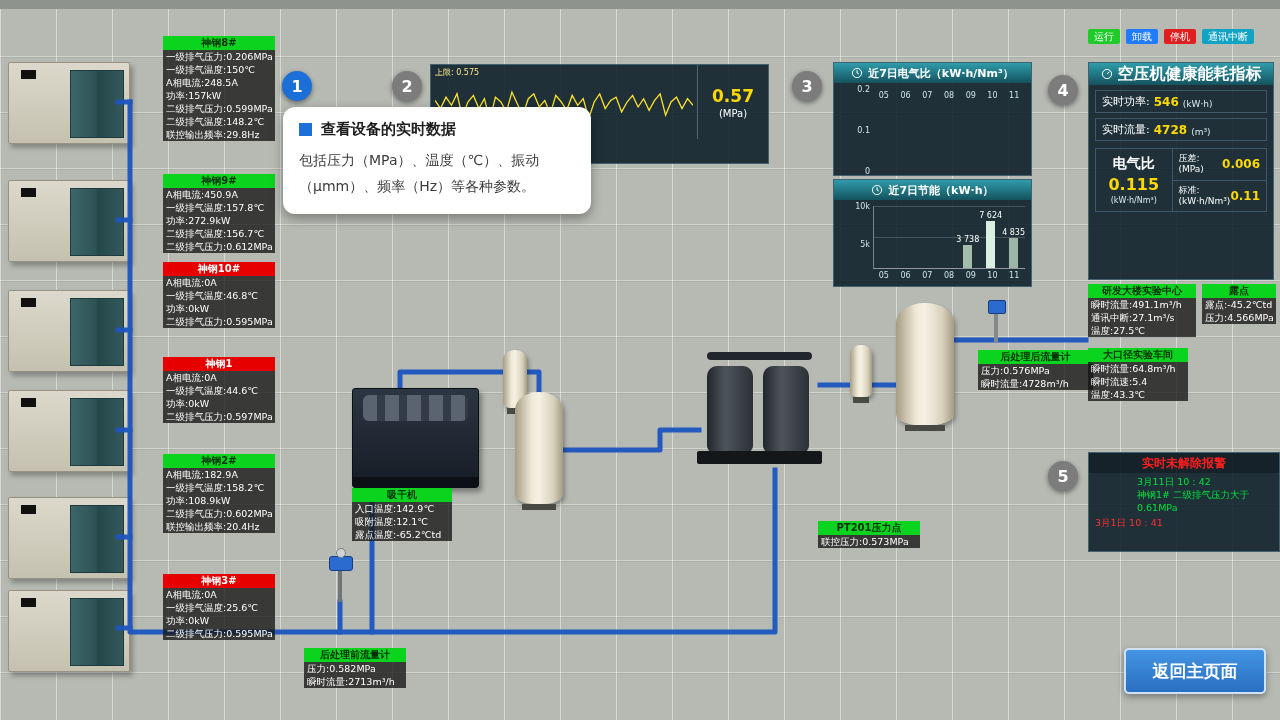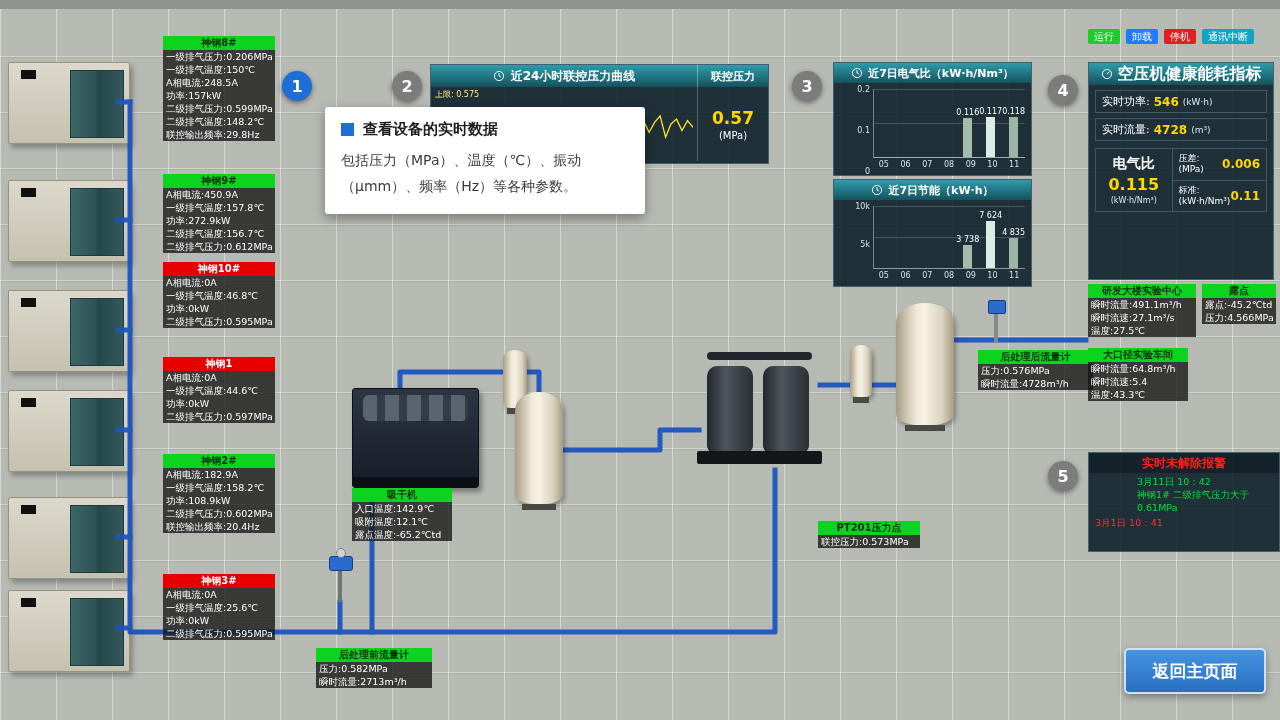--- a/index.html
+++ b/index.html
@@ -55,21 +55,21 @@
   .datarow{background:rgba(22,22,22,.78);color:#fff;font-size:9.5px;line-height:13px;
     padding:0 3px;white-space:nowrap;overflow:hidden;}
 
   
   .callout{position:absolute;width:30px;height:30px;border-radius:50%;z-index:8;cursor:pointer;
     color:#fff;font-weight:bold;font-size:16px;display:flex;align-items:center;justify-content:center;
     box-shadow:0 2px 5px rgba(0,0,0,.45);}
   .callout.blue{background:#1b6fd6;}
   .callout.gray{background:#7c7c7c;}
   .tooltip{position:absolute;left:283px;top:107px;width:276px;z-index:7;background:#fff;
-    border-radius:3px;box-shadow:0 4px 12px rgba(0,0,0,.35);padding:13px 28px 14px 16px;margin-left:42px;}
+    border-radius:12px;box-shadow:0 4px 12px rgba(0,0,0,.35);padding:13px 16px 14px 16px;}
   .tt-title{display:flex;align-items:center;gap:9px;font-size:15px;font-weight:bold;color:#1d1d1d;}
   .tt-bullet{width:13px;height:13px;background:#1b6fd6;flex:0 0 auto;}
   .tt-body{margin-top:9px;font-size:14px;color:#3c3c3c;line-height:1.85;}
 
   
   .panel{position:absolute;background:rgba(10,28,40,.88);border:1px solid rgba(130,190,210,.35);z-index:6;}
   .panel-header{height:22px;background:linear-gradient(#2f9cab,#14525e);color:#fff;
     display:flex;align-items:center;justify-content:center;gap:5px;font-size:16px;font-weight:bold;}
   .hicon{width:12px;height:12px;flex:0 0 auto;}
 
@@ -96,21 +96,21 @@
   .gline{position:absolute;left:0;right:0;border-top:1px solid rgba(255,255,255,.18);}
   .bcol{flex:1;height:100%;display:flex;flex-direction:column;align-items:center;justify-content:flex-end;position:relative;}
   .bval{font-size:8px;color:#fff;white-space:nowrap;margin-bottom:1px;z-index:2;}
   .bar{width:9px;}
   .xlabels{display:flex;height:13px;}
   .bx{flex:1;text-align:center;font-size:8px;color:#cde6ea;line-height:13px;}
 
   
   .health{left:1088px;top:62px;width:184px;height:216px;}
   .h-pipe{color:#fff;font-size:12px;padding:5px 8px 3px 8px;border-bottom:1px solid rgba(130,190,210,.25);}
-  .h-row{display:flex;align-items:center;gap:4px;margin:5px 6px 0 6px;border:1px solid rgba(130,190,210,.3);padding:3px 6px;}
+  .h-row{display:flex;align-items:flex-end;gap:4px;margin:5px 6px 0 6px;border:1px solid rgba(130,190,210,.3);padding:3px 6px;}
   .h-label{color:#fff;font-size:11px;}
   .h-val{color:#ffd800;font-size:12px;font-weight:bold;}
   .h-unit{color:#d8e8ee;font-size:9px;}
   .h-bottom{display:flex;margin:7px 6px 0 6px;border:1px solid rgba(130,190,210,.3);}
   .hb-left{flex:1;padding:6px 4px;display:flex;flex-direction:column;align-items:center;gap:2px;border-right:1px solid rgba(130,190,210,.3);}
   .hb-title{color:#fff;font-size:14px;font-weight:bold;}
   .hb-val{color:#ffd800;font-size:16px;font-weight:bold;}
   .hb-unit{color:#d8e8ee;font-size:8px;}
   .hb-right{flex:1;display:flex;flex-direction:column;}
   .hr-cell{flex:1;display:flex;align-items:center;justify-content:space-between;padding:2px 6px;}
@@ -261,63 +261,53 @@
         <div class="datarow">吸附温度:12.1℃</div>
         <div class="datarow">露点温度:-65.2℃td</div>
       </div>
   </div>
   <div class="tag" style="left:818px;top:521px;width:102px">
     <div class="tag-hdr">PT201压力点</div>
     <div>
         <div class="datarow">联控压力:0.573MPa</div>
       </div>
   </div>
-  <div class="tag" style="left:316px;top:648px;width:116px">
+  <div class="tag" style="left:304px;top:648px;width:102px">
     <div class="tag-hdr">后处理前流量计</div>
     <div>
         <div class="datarow">压力:0.582MPa</div>
         <div class="datarow">瞬时流量:2713m³/h</div>
       </div>
   </div>
 
   <div class="tag" style="left:1088px;top:284px;width:108px">
     <div class="tag-hdr">研发大楼实验中心</div>
     <div>
         <div class="datarow">瞬时流量:491.1m³/h</div>
-        <div class="datarow">瞬时流速:27.1m³/s</div>
+        <div class="datarow">通讯中断:27.1m³/s</div>
         <div class="datarow">温度:27.5℃</div>
       </div>
   </div>
   <div class="tag" style="left:1202px;top:284px;width:74px">
     <div class="tag-hdr">露点</div>
     <div>
         <div class="datarow">露点:-45.2℃td</div>
         <div class="datarow">压力:4.566MPa</div>
       </div>
   </div>
   <div class="tag" style="left:1088px;top:348px;width:100px">
     <div class="tag-hdr">大口径实验车间</div>
     <div>
         <div class="datarow">瞬时流量:64.8m³/h</div>
         <div class="datarow">瞬时流速:5.4</div>
         <div class="datarow">温度:43.3℃</div>
       </div>
   </div>
 
   <div class="panel pchart">
-    <div class="pc-header">
-      <span class="pc-title">
-        <svg class="hicon" viewBox="0 0 12 12">
-            <circle cx="6" cy="6" r="4.6" fill="none" stroke="#fff" stroke-width="1"></circle>
-            <path d="M6 3.2V6l1.8 1" fill="none" stroke="#fff" stroke-width="1"></path>
-          </svg>
-        <span>近24小时联控压力曲线</span>
-      </span>
-      <span class="pc-right">联控压力</span>
-    </div>
     <div class="pc-body">
       <div class="pc-plot">
         <span class="pc-upper">上限: 0.575</span>
         <svg id="sparkline" width="258" height="66" viewBox="0 0 258 66" preserveAspectRatio="none" style="position:absolute;left:4px;top:4px">
           <polyline fill="none" stroke="#ffe32a" stroke-width="1.3" points="0.0,31.4 5.5,39.6 11.0,28.1 16.5,36.3 22.0,24.8 27.4,47.8 32.9,33.0 38.4,26.4 43.9,39.6 49.4,29.7 54.9,51.1 60.4,28.1 65.9,33.0 71.4,42.9 76.9,23.1 82.3,34.7 87.8,46.2 93.3,29.7 98.8,24.8 104.3,38.0 109.8,31.4 115.3,44.6 120.8,26.4 126.3,33.0 131.7,41.3 137.2,26.4 142.7,36.3 148.2,29.7 153.7,49.5 159.2,33.0 164.7,24.8 170.2,39.6 175.7,31.4 181.1,28.1 186.6,42.9 192.1,33.0 197.6,26.4 203.1,38.0 208.6,29.7 214.1,41.3 219.6,31.4 225.1,24.8 230.6,46.2 236.0,33.0 241.5,28.1 247.0,39.6 252.5,29.7 258.0,36.3"></polyline>
         </svg>
       </div>
       <div class="pc-value">
         <div class="pv">0.57</div>
         <div class="pu">(MPa)</div>
@@ -333,41 +323,20 @@
         </svg>
       <span>近7日电气比（kW·h/Nm³）</span>
     </div>
     <div class="b-body">
         <div class="yaxis">
           <div class="ytick" style="top: 0%;">0.2</div>
           <div class="ytick" style="top: 50%;">0.1</div>
           <div class="ytick" style="top: 100%;">0</div>
         </div>
         <div class="plotwrap">
-          <div class="plot">
-            <div class="gline" style="top: 0%;"></div>
-            <div class="gline" style="top: 50%;"></div>
-            <div class="gline" style="top: 100%;"></div>
-            <div class="bcol"></div>
-            <div class="bcol"></div>
-            <div class="bcol"></div>
-            <div class="bcol"></div>
-            <div class="bcol">
-              <div class="bval">0.116</div>
-              <div class="bar" style="height: 58%; background: rgb(163, 189, 171);"></div>
-            </div>
-            <div class="bcol">
-              <div class="bval">0.117</div>
-              <div class="bar" style="height: 58.5%; background: rgb(217, 239, 226);"></div>
-            </div>
-            <div class="bcol">
-              <div class="bval">0.118</div>
-              <div class="bar" style="height: 59%; background: rgb(156, 182, 166);"></div>
-            </div>
-          </div>
           <div class="xlabels">
             <div class="bx">05</div>
             <div class="bx">06</div>
             <div class="bx">07</div>
             <div class="bx">08</div>
             <div class="bx">09</div>
             <div class="bx">10</div>
             <div class="bx">11</div>
           </div>
         </div>

